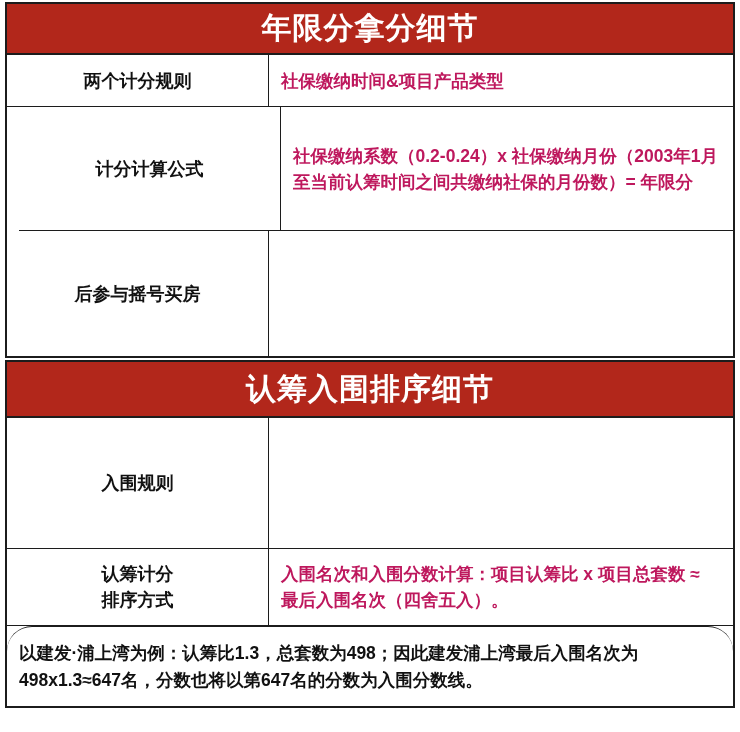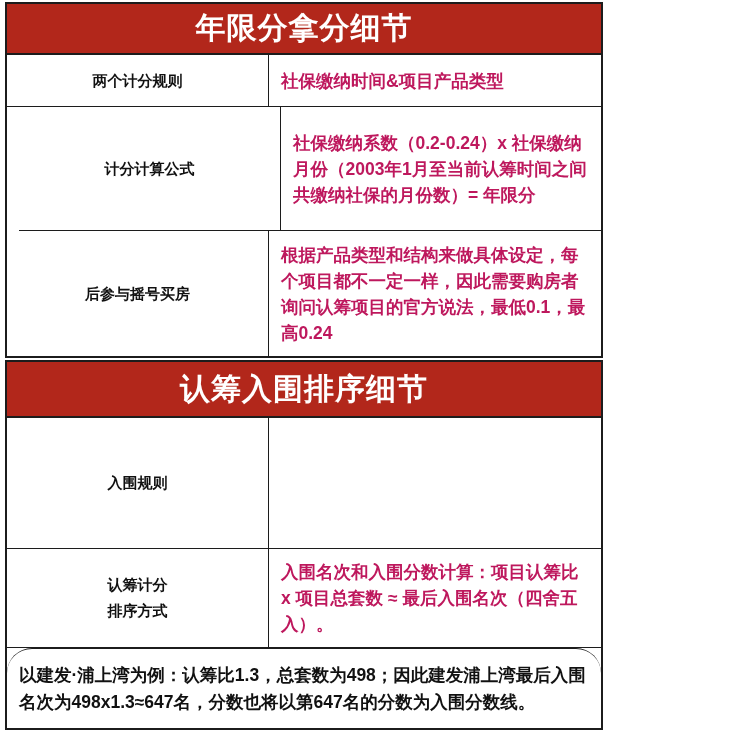--- a/index.html
+++ b/index.html
@@ -7,21 +7,21 @@
     width: 740px;
     background: #ffffff;
     font-family: "Liberation Sans", "DejaVu Sans", sans-serif;
   }
   body {
     height: 732px;
     padding: 2px 5px 4px 5px;
     overflow: hidden;
   }
   .tbl {
-    width: 598px;
+    width: 730px;
     border: 2px solid #1c1c1c;
     background: #ffffff;
   }
   .tbl + .tbl { margin-top: 2px; }
   .tbl-header {
     background: #b2271b;
     color: #ffffff;
     font-weight: bold;
     font-size: 30px;
     text-align: center;
@@ -40,21 +40,21 @@
   .row:last-child { border-bottom: none; }
   .cell-label {
     width: 262px;
     flex: 0 0 262px;
     border-right: 1.5px solid #1c1c1c;
     display: flex;
     align-items: center;
     justify-content: center;
     text-align: center;
     font-weight: bold;
-    font-size: 15px;
+    font-size: 18px;
     color: #111111;
     padding: 8px;
     white-space: pre-line;
     line-height: 26px;
   }
   .cell-content {
     flex: 1;
     display: flex;
     align-items: center;
     font-weight: bold;
@@ -89,21 +89,20 @@
   <div class="row r-t1-1">
     <div class="cell-label">两个计分规则</div>
     <div class="cell-content">社保缴纳时间&amp;项目产品类型</div>
   </div>
   <div class="row r-t1-2">
     <div class="cell-label">计分计算公式</div>
     <div class="cell-content">社保缴纳系数（0.2-0.24）x 社保缴纳月份（2003年1月至当前认筹时间之间共缴纳社保的月份数）= 年限分</div>
   </div>
   <div class="row r-t1-3">
     <div class="cell-label">后参与摇号买房</div>
-    <div class="cell-content">根据产品类型和结构来做具体设定，每个项目都不一定一样，因此需要购房者询问认筹项目的官方说法，最低0.1，最高0.24</div>
   </div>
 </div>
 
 <div class="tbl">
   <div class="tbl-header h2">认筹入围排序细节</div>
   <div class="row r-t2-1">
     <div class="cell-label">入围规则</div>
   </div>
   <div class="row r-t2-2">
     <div class="cell-label">认筹计分

